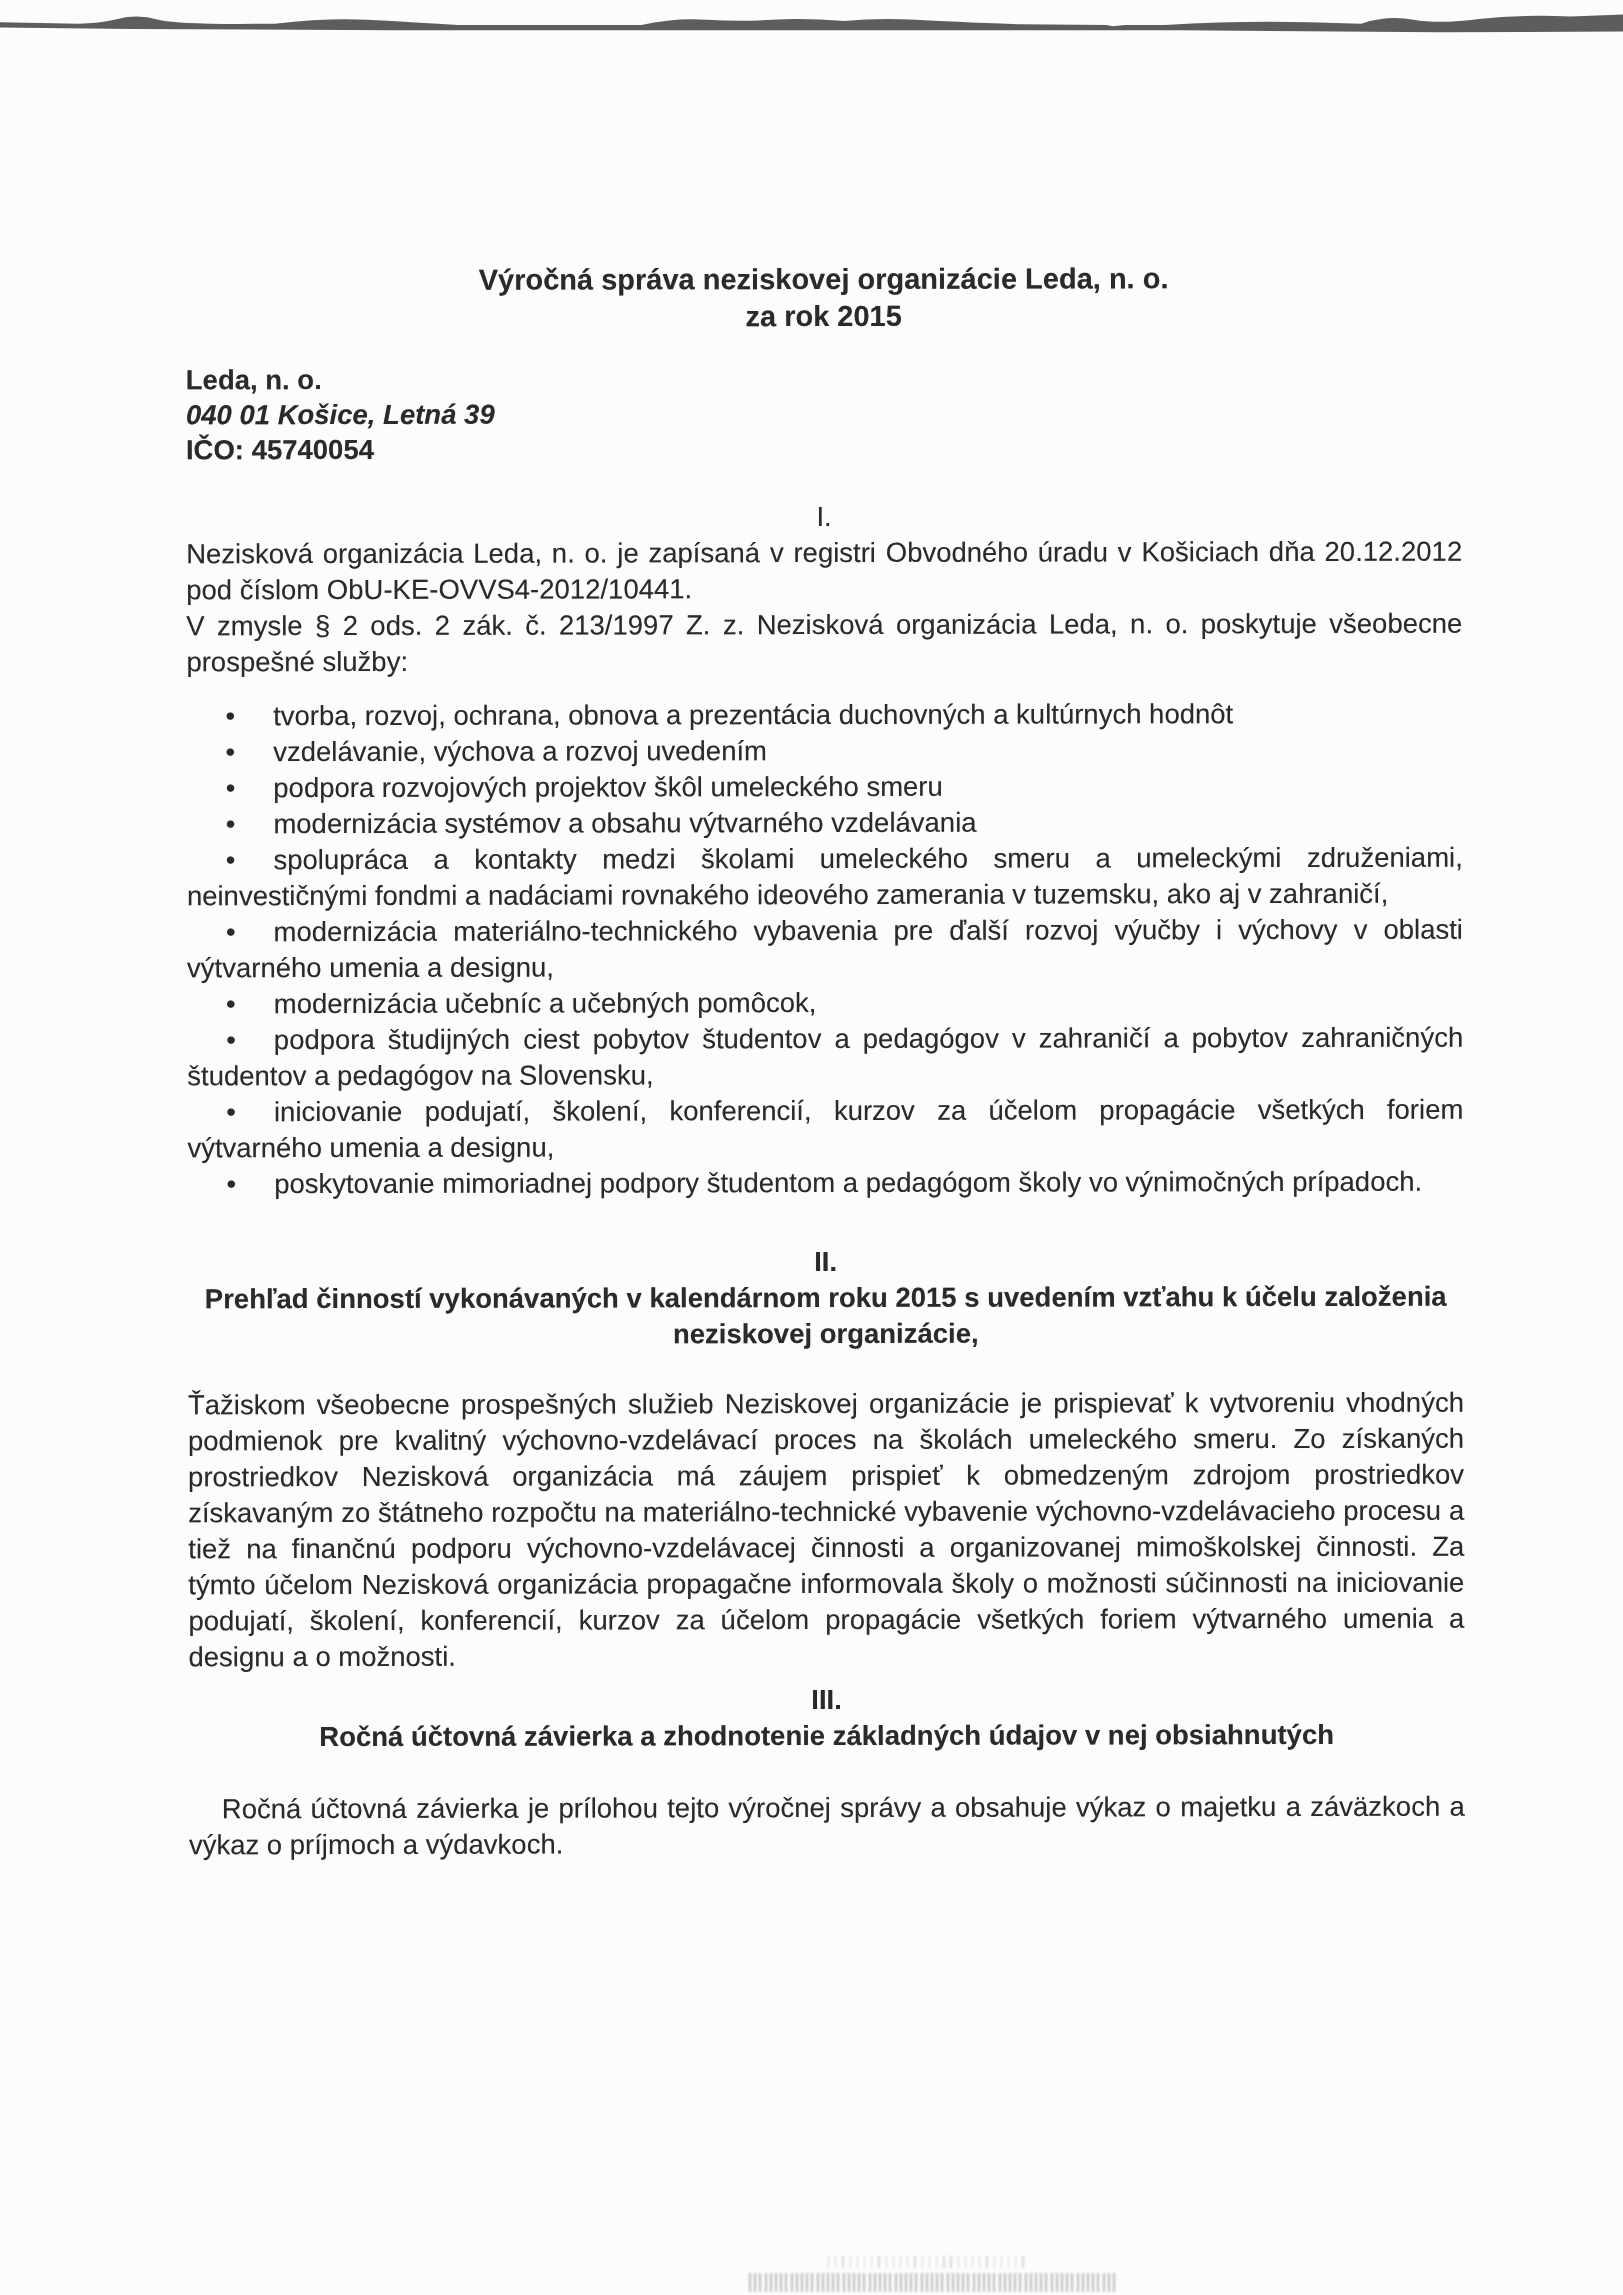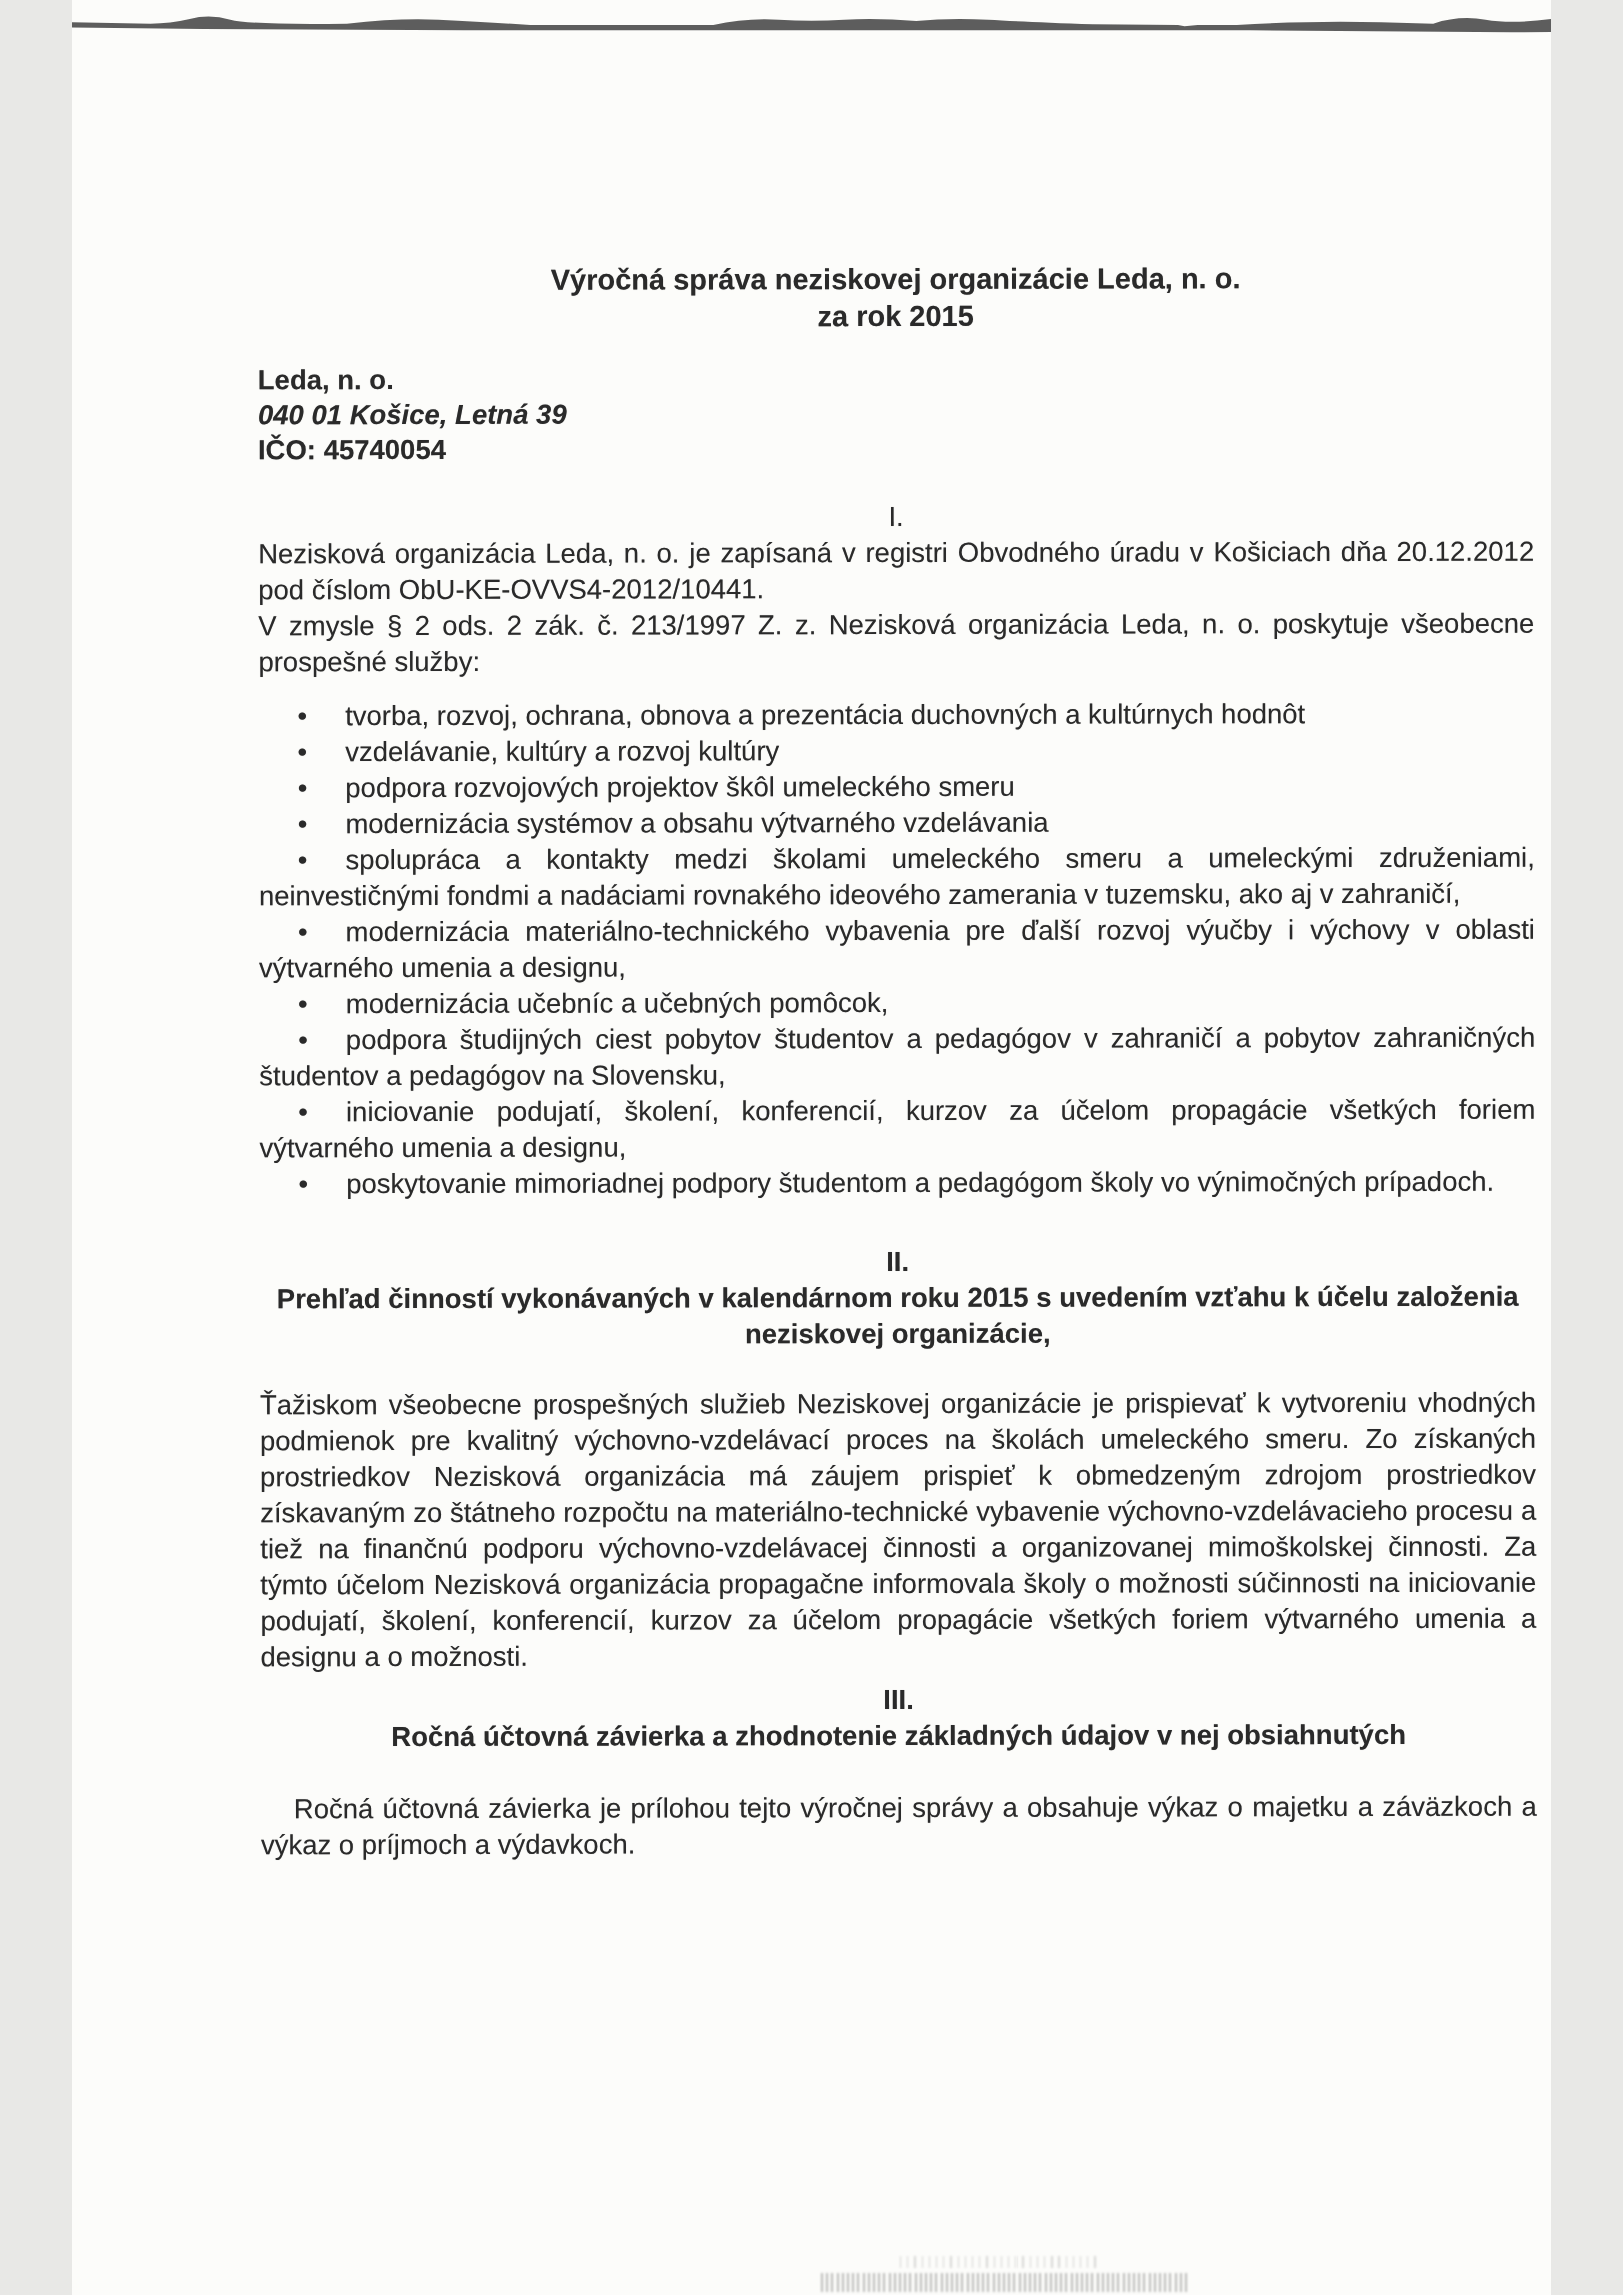--- a/index.html
+++ b/index.html
@@ -1,18 +1,18 @@
 <!DOCTYPE html>
 <html lang="sk" style="font-size:10.5px"><head>
 <meta charset="utf-8">
 <style>
   html,body{margin:0;padding:0;background:#e8e8e6;}
   .page{
     position:relative;
-    width:1479px;
+    width:1623px;
     height:2295px;
     margin:0 auto;
     background:#fcfcfa;
     overflow:hidden;
     font-family:"Liberation Sans", sans-serif;
     color:#2a2a2a;
   }
   
   .page{ text-shadow:0 0 0.7px rgba(42,42,42,.38); }
 
@@ -118,21 +118,21 @@
       <p>IČO: 45740054</p>
     </div>
 
     <p class="sec-num n1">I.</p>
 
     <p class="body-p">Nezisková organizácia Leda, n. o. je zapísaná v registri Obvodného úradu v Košiciach dňa 20.12.2012 pod číslom ObU-KE-OVVS4-2012/10441.</p>
     <p class="body-p">V zmysle § 2 ods. 2 zák. č. 213/1997 Z. z. Nezisková organizácia Leda, n. o. poskytuje všeobecne prospešné služby:</p>
 
     <div class="list">
       <p class="bullet"><span class="dot"></span><span>tvorba, rozvoj, ochrana, obnova a prezentácia duchovných a kultúrnych hodnôt</span></p>
-      <p class="bullet"><span class="dot"></span><span>vzdelávanie, kultúry a rozvoj kultúry</span></p>
+      <p class="bullet"><span class="dot"></span><span>vzdelávanie, výchova a rozvoj uvedením</span></p>
       <p class="bullet"><span class="dot"></span><span>podpora rozvojových projektov škôl umeleckého smeru</span></p>
       <p class="bullet"><span class="dot"></span><span>modernizácia systémov a obsahu výtvarného vzdelávania</span></p>
       <p class="bullet"><span class="dot"></span><span>spolupráca a kontakty medzi školami umeleckého smeru a umeleckými združeniami, neinvestičnými fondmi a nadáciami rovnakého ideového zamerania v tuzemsku, ako aj v zahraničí,</span></p>
       <p class="bullet"><span class="dot"></span><span>modernizácia materiálno-technického vybavenia pre ďalší rozvoj výučby i výchovy v oblasti výtvarného umenia a designu,</span></p>
       <p class="bullet"><span class="dot"></span><span>modernizácia učebníc a učebných pomôcok,</span></p>
       <p class="bullet"><span class="dot"></span><span>podpora študijných ciest pobytov študentov a pedagógov v zahraničí a pobytov zahraničných študentov a pedagógov na Slovensku,</span></p>
       <p class="bullet"><span class="dot"></span><span>iniciovanie podujatí, školení, konferencií, kurzov za účelom propagácie všetkých foriem výtvarného umenia a designu,</span></p>
       <p class="bullet"><span class="dot"></span><span>poskytovanie mimoriadnej podpory študentom a pedagógom školy vo výnimočných prípadoch.</span></p>
     </div>
 

